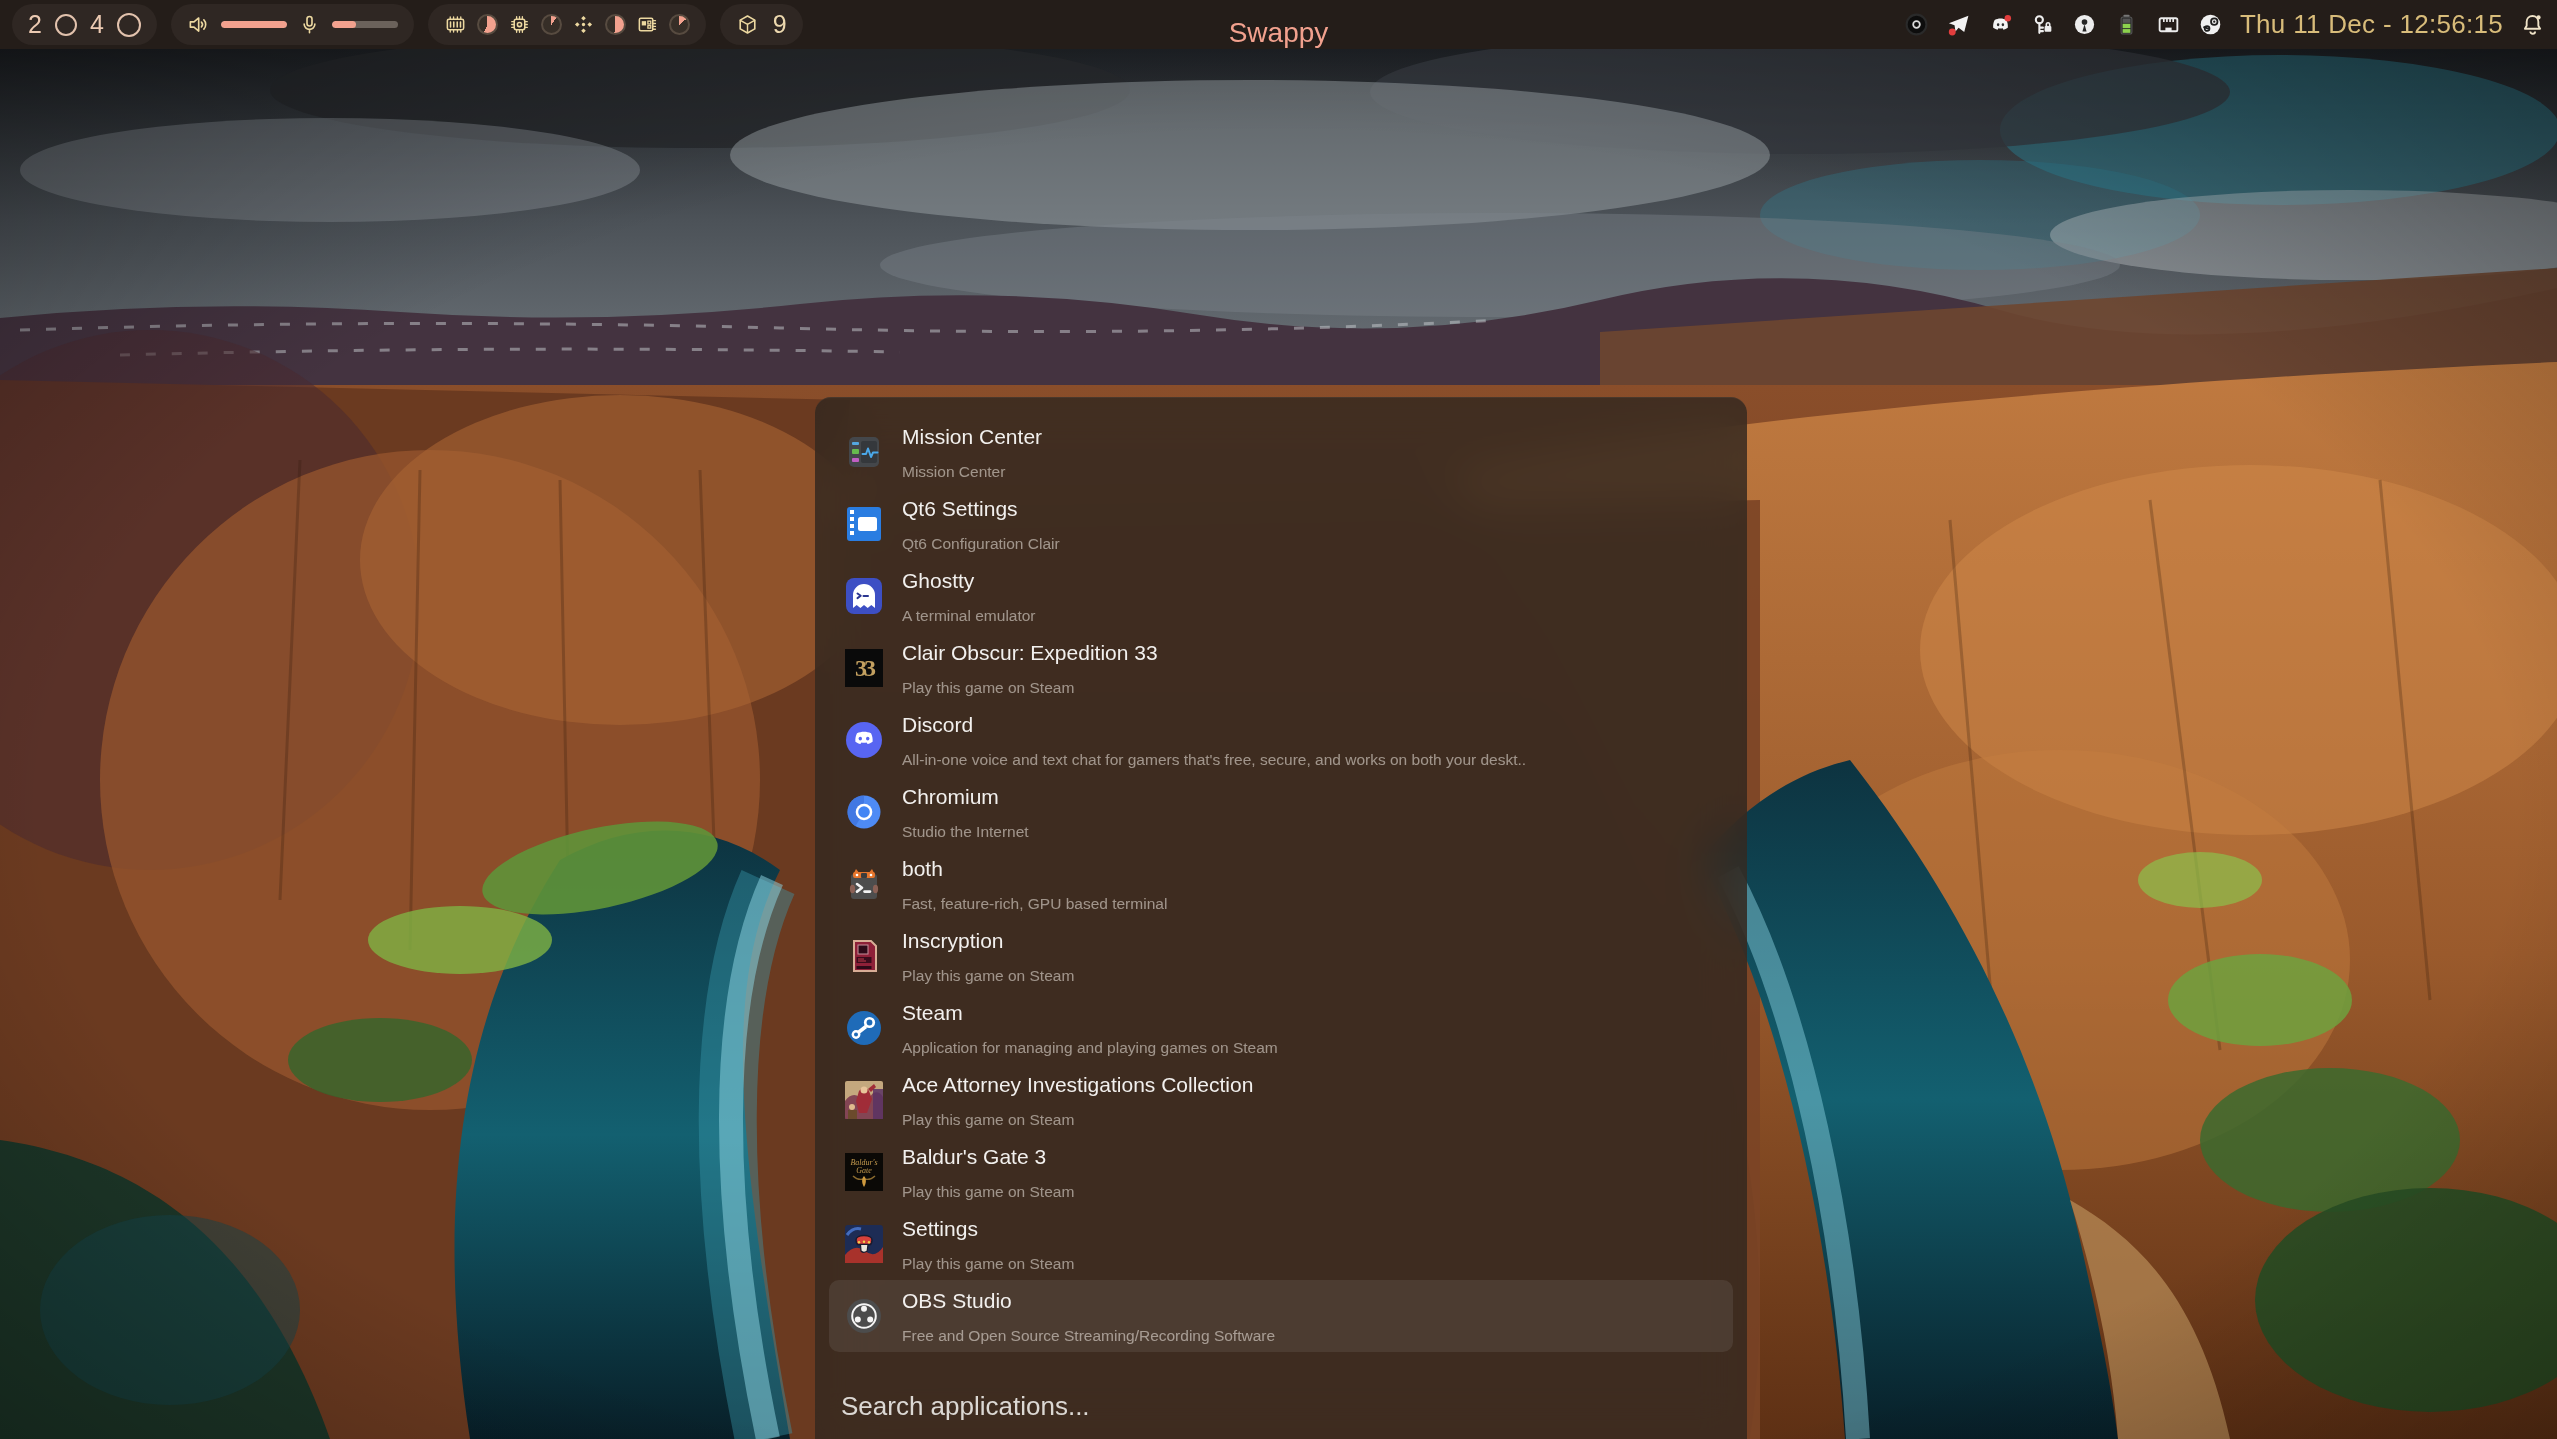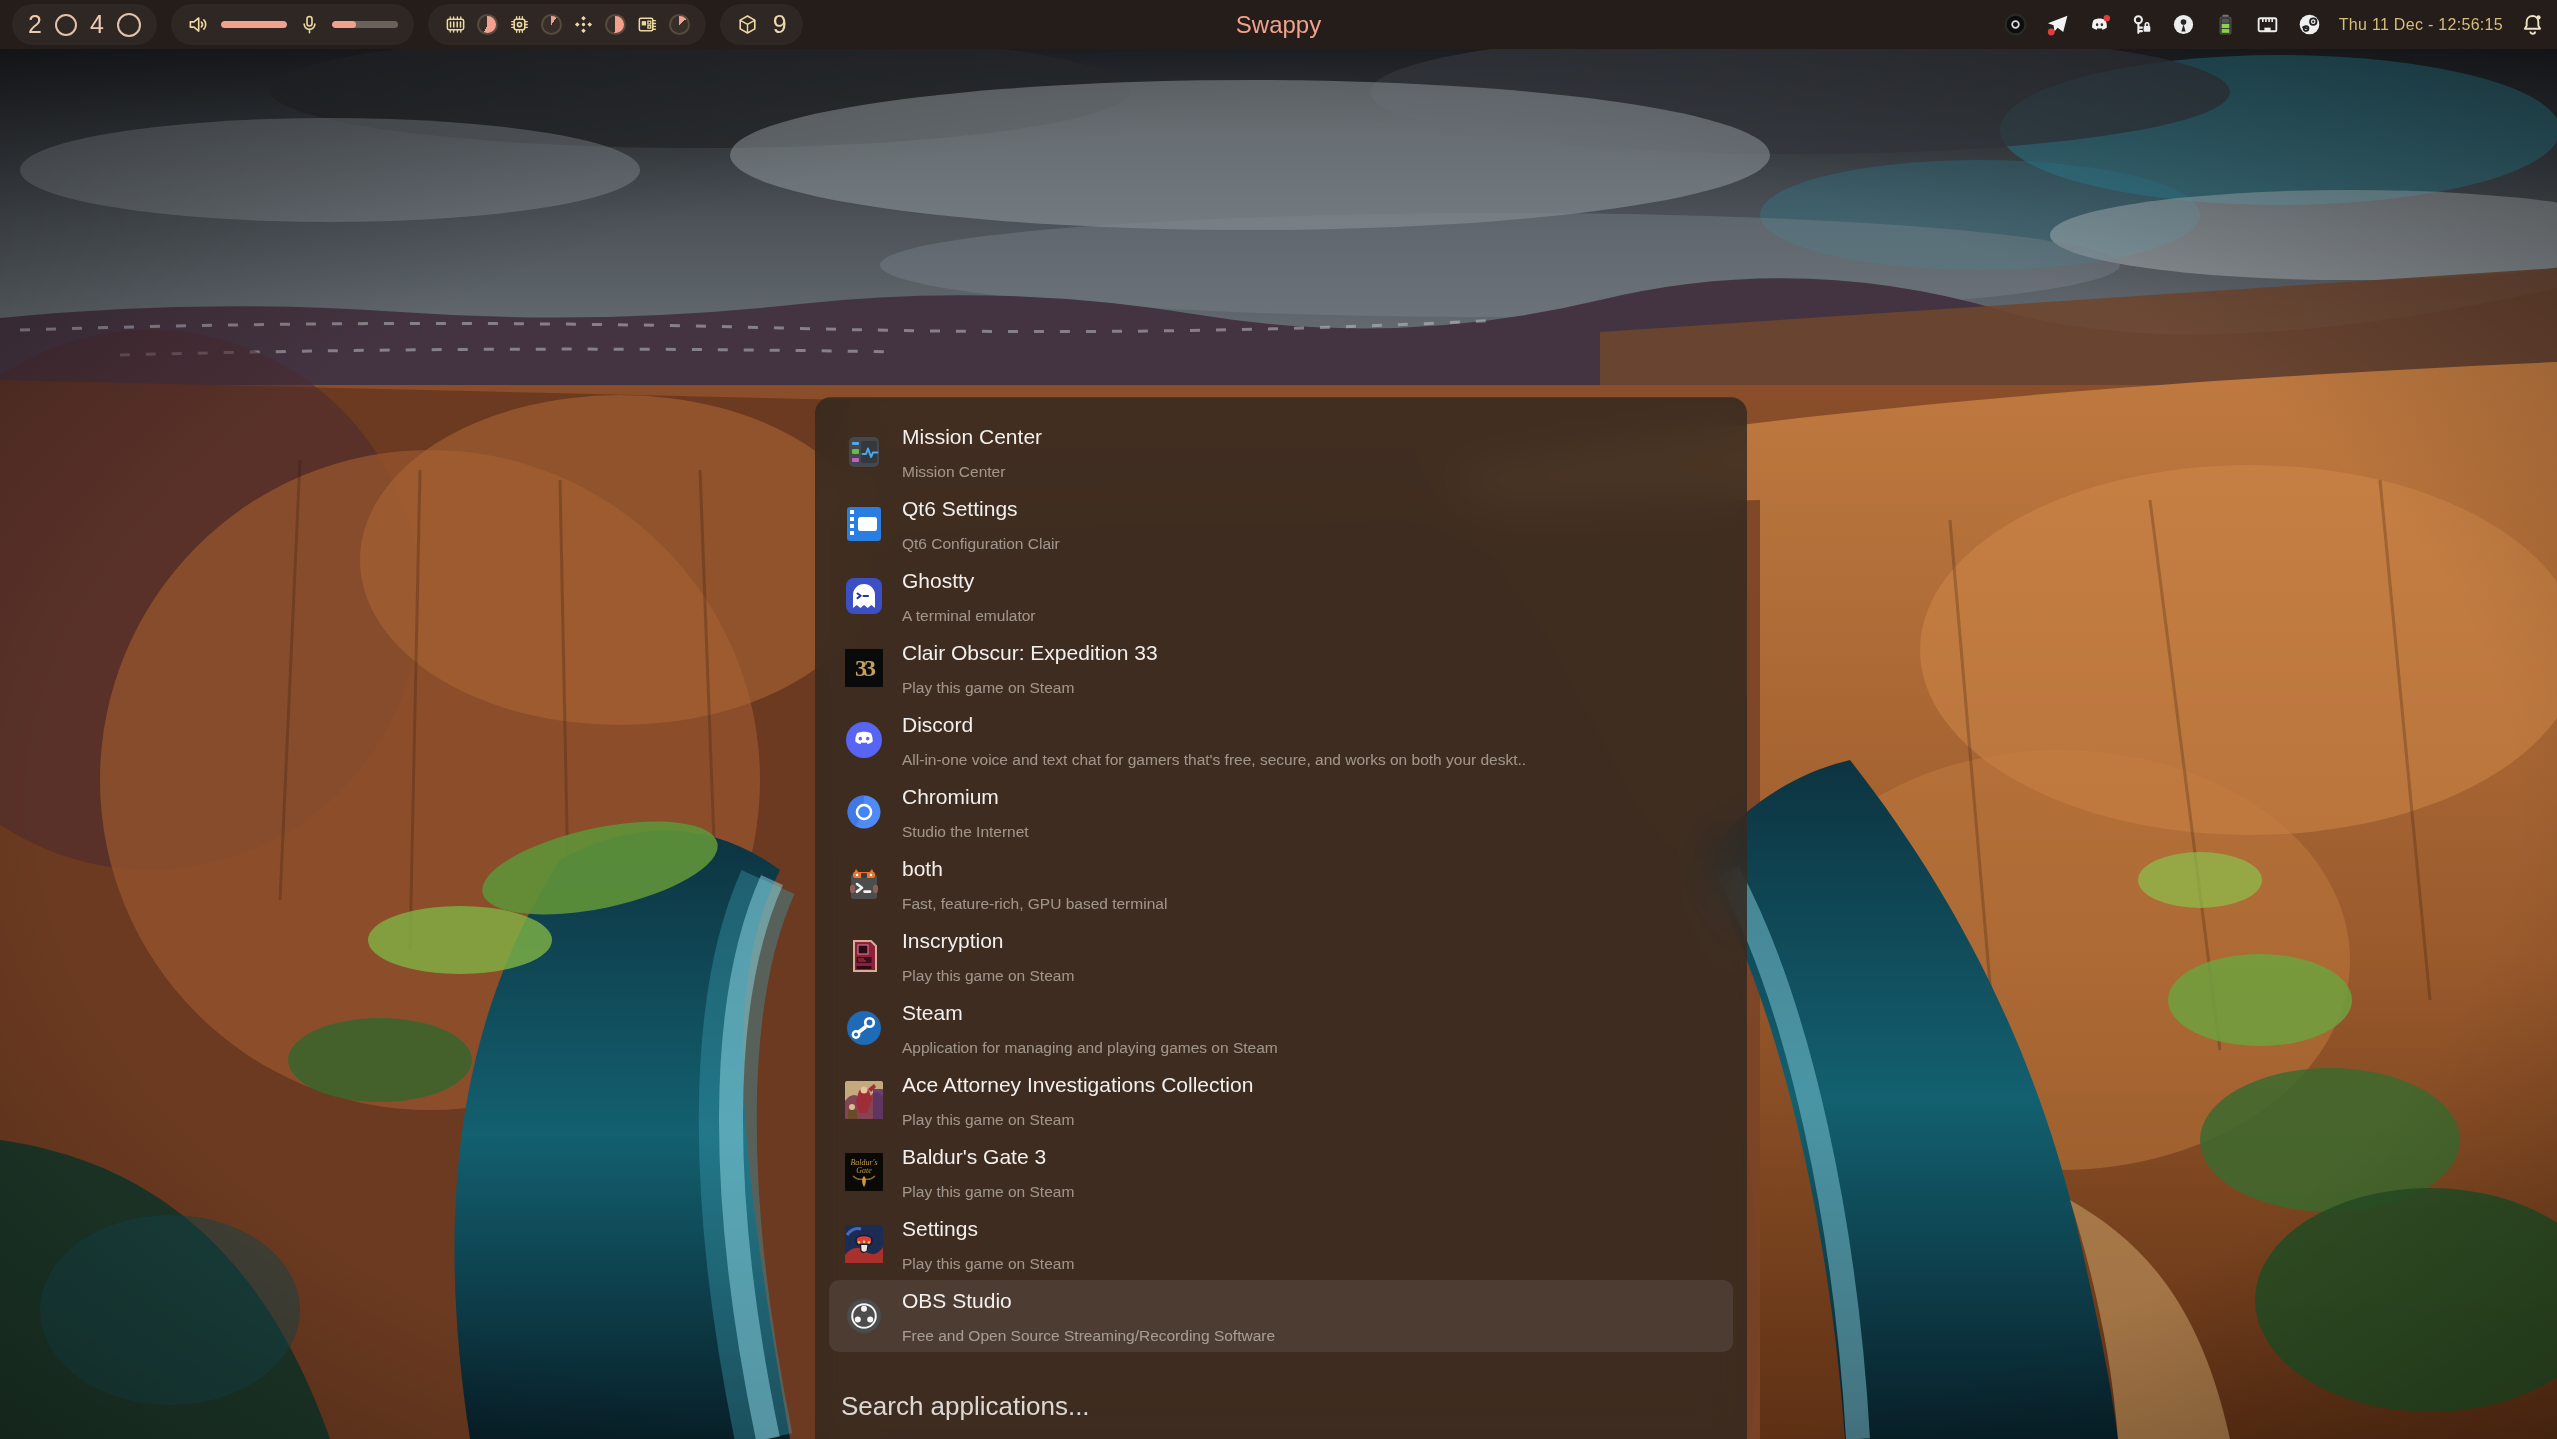--- a/index.html
+++ b/index.html
@@ -10,24 +10,24 @@
     display:flex;align-items:center;padding:0 12px;box-sizing:border-box;z-index:5;}
   .cluster{display:flex;align-items:center;gap:14px;}
   .pill{background:var(--pill-bg,#2f2723);border-radius:21px;height:41px;display:flex;align-items:center;
     gap:11px;padding:0 16px;color:var(--cream,#ecd8ae);}
   .ws-num{font-size:25px;color:#eccab2;line-height:1;}
   .ws-circle{width:18px;height:18px;border:2.5px solid #e2c2ad;border-radius:50%;}
   .slider{width:66px;height:7px;border-radius:4px;background:#6b625b;position:relative;overflow:hidden;}
   .slider .fill{position:absolute;left:0;top:0;bottom:0;background:var(--salmon,#f2a18e);border-radius:4px;}
   .pie{width:21px;height:21px;border-radius:50%;border:2px solid #574b40;box-sizing:border-box;}
   .count{font-size:25px;color:var(--cream,#ecd8ae);line-height:1;}
-  .win-title{position:absolute;left:50%;top:0;height:49px;display:flex;align-items:center;
-    transform:translateX(-50%);font-size:24px;color:var(--salmon,#f2a18e);}
+  .win-title{position:absolute;left:50%;top:8px;height:49px;display:flex;align-items:center;
+    transform:translateX(-50%);font-size:28px;color:var(--salmon,#f2a18e);}
   .right{margin-left:auto;display:flex;align-items:center;gap:17px;}
-  .clock{font-size:16px;color:var(--gold,#d8bc7a);white-space:nowrap;letter-spacing:.3px;}
+  .clock{font-size:26px;color:var(--gold,#d8bc7a);white-space:nowrap;letter-spacing:.3px;}
   .ticon{width:25px;height:25px;display:block;}
   .bicon{width:23px;height:23px;display:block;}
   
   .launcher{position:absolute;left:815px;top:397px;width:932px;bottom:0;z-index:3;
     background:var(--panel-bg,rgba(50,39,31,.82));
     backdrop-filter:blur(22px) saturate(.92);-webkit-backdrop-filter:blur(22px) saturate(.92);
     border-radius:16px 16px 0 0;box-sizing:border-box;padding-top:18px;
     border-top:1px solid rgba(255,255,255,.05);}
   .row{height:72px;margin:0 14px;border-radius:10px;display:flex;align-items:center;gap:19px;
     padding:0 16px;box-sizing:border-box;}

